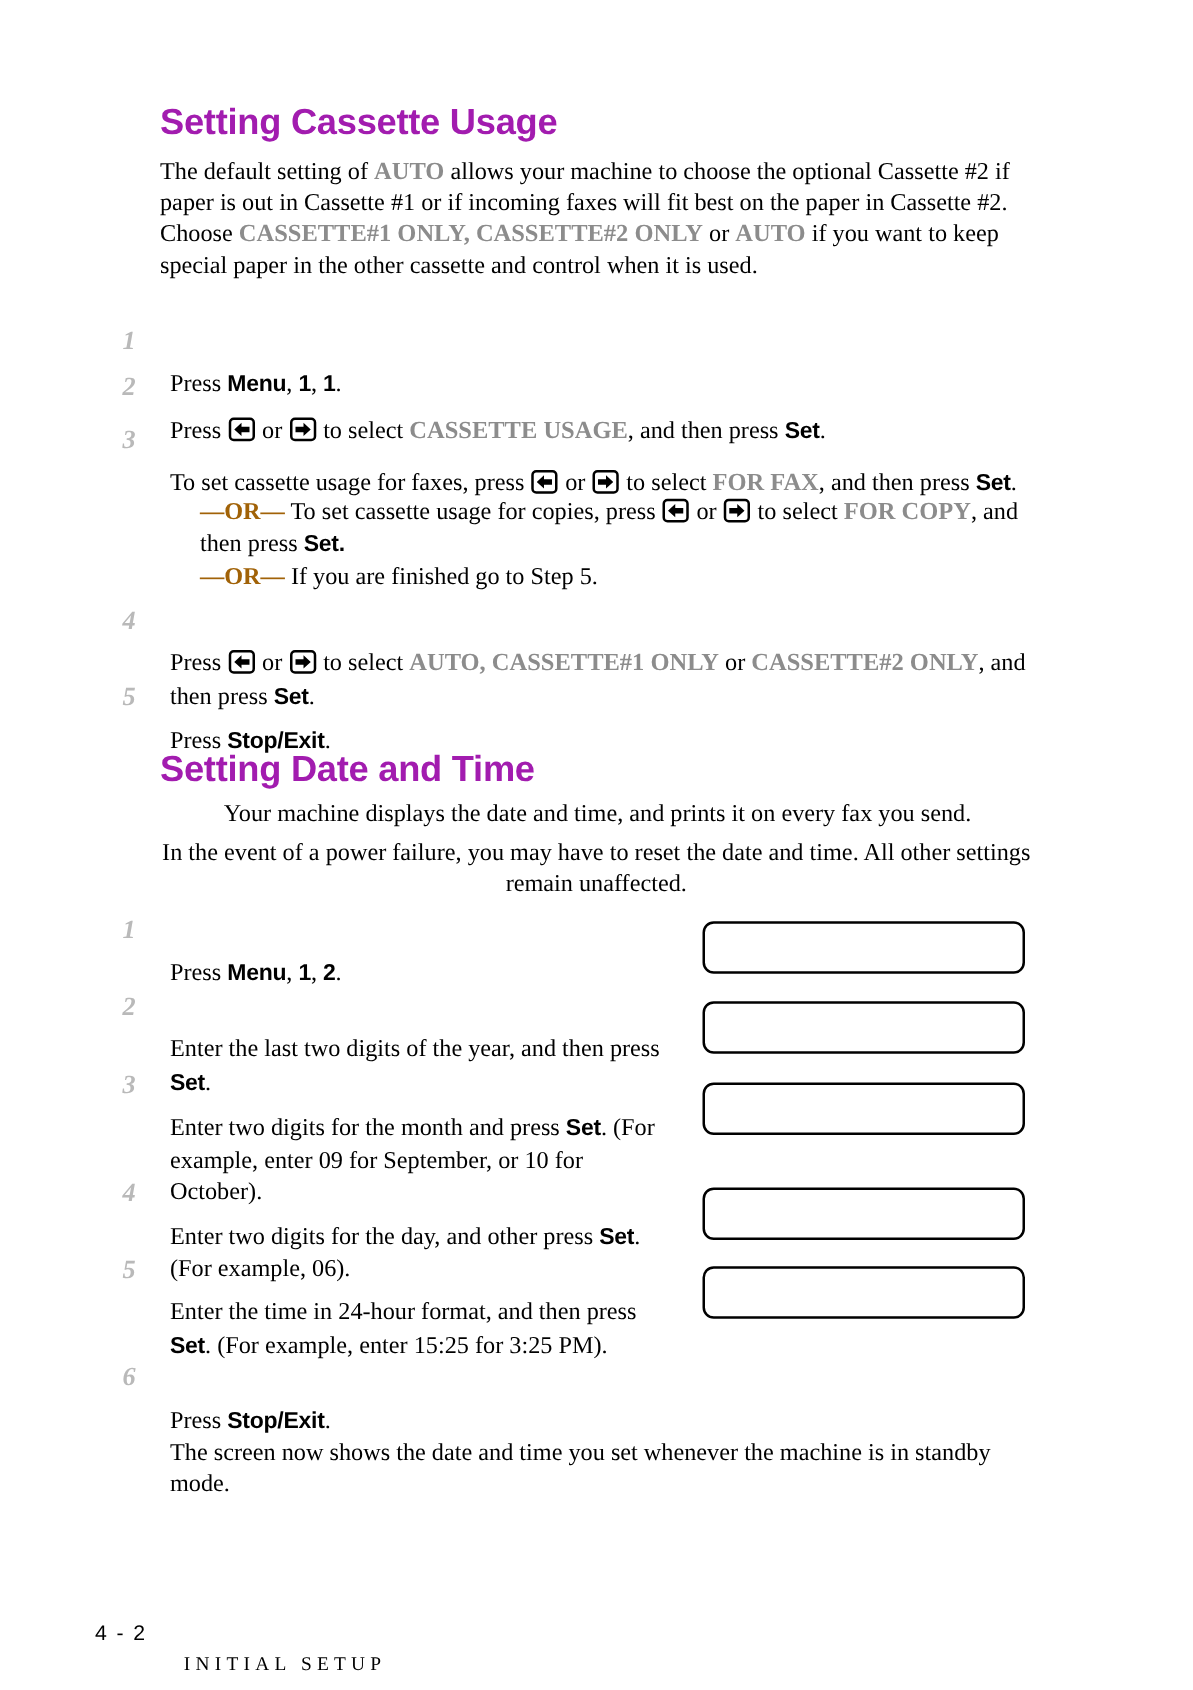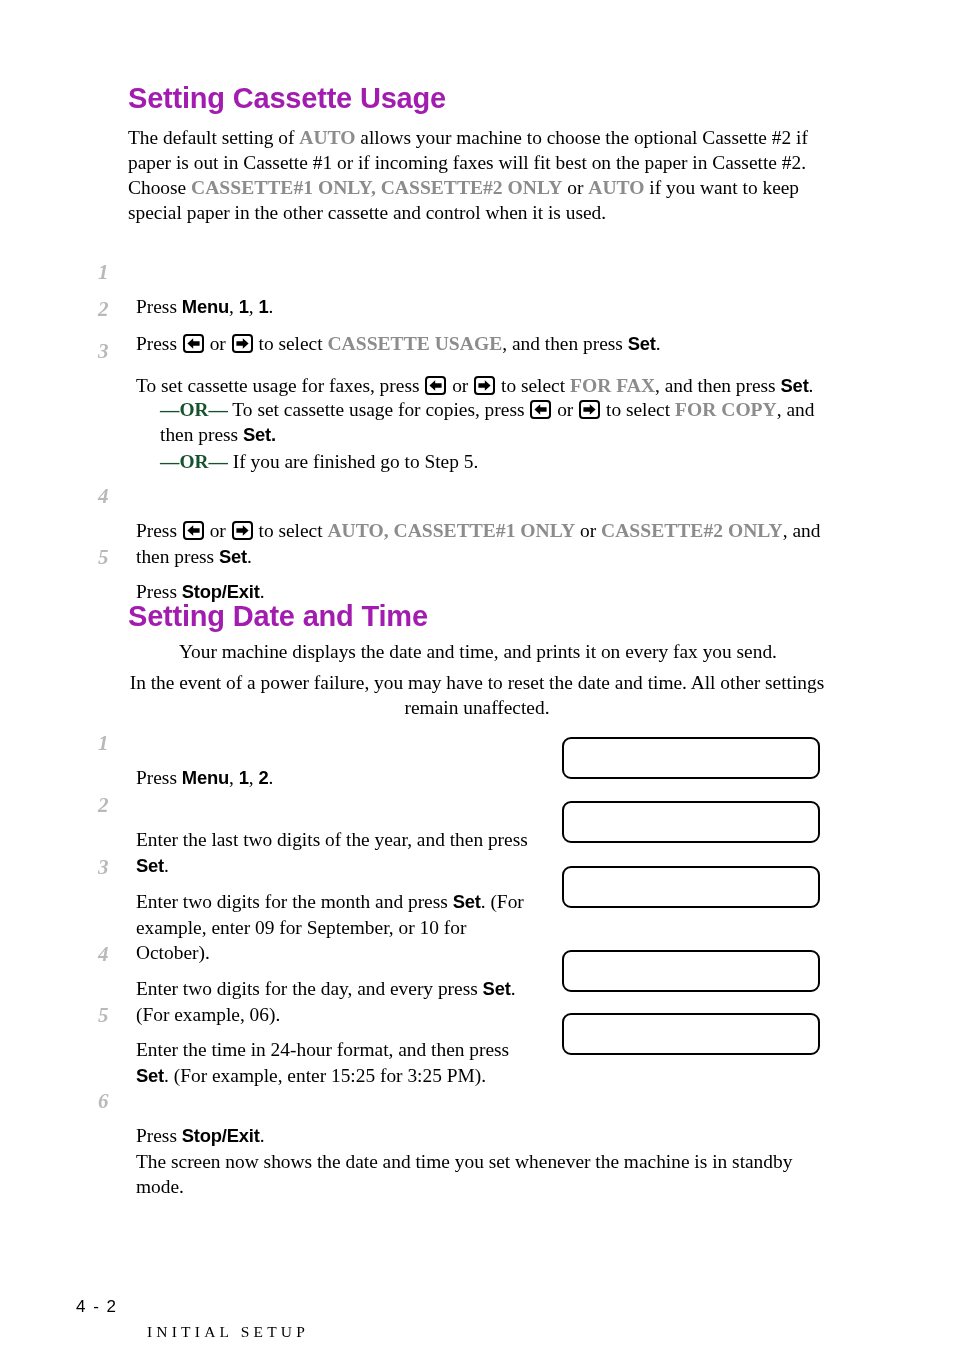--- a/index.html
+++ b/index.html
@@ -79,21 +79,21 @@
   .lcdterm {           
     font-family: "Liberation Serif", serif;
     font-weight: bold;
     color: #8c8c8c;
     font-size: 19.6px;
   }
   .orlbl {
     font-family: "Liberation Serif", serif;
     font-weight: bold;
     font-size: 19.4px;
-    color: #14532d;
+    color: #a16207;
   }
 
   
   .arrowkey {
     display: inline-block;
     width: 21px;
     height: 19px;
     border: 2px solid #000;
     border-radius: 4px;
     position: relative;
@@ -243,21 +243,21 @@
   <div class="step" style="left:98px; top:855px; width:430px;">
     <div class="stepnum">3</div>
     <div class="steptext" style="width:400px;">
       <span>Enter two digits for the month and press </span><span class="key">Set</span><span>. (For example, enter 09 for September, or 10 for October).</span>
     </div>
   </div>
 
   <div class="step" style="left:98px; top:942px; width:430px;">
     <div class="stepnum">4</div>
     <div class="steptext" style="width:400px;">
-      <span>Enter two digits for the day, and every press </span><span class="key">Set</span><span>. (For example, 06).</span>
+      <span>Enter two digits for the day, and other press </span><span class="key">Set</span><span>. (For example, 06).</span>
     </div>
   </div>
 
   <div class="step" style="left:98px; top:1003px; width:430px;">
     <div class="stepnum">5</div>
     <div class="steptext" style="width:400px;">
       <span>Enter the time in 24-hour format, and then press </span><span class="key">Set</span><span>. (For example, enter 15:25 for 3:25 PM).</span>
     </div>
   </div>
 

